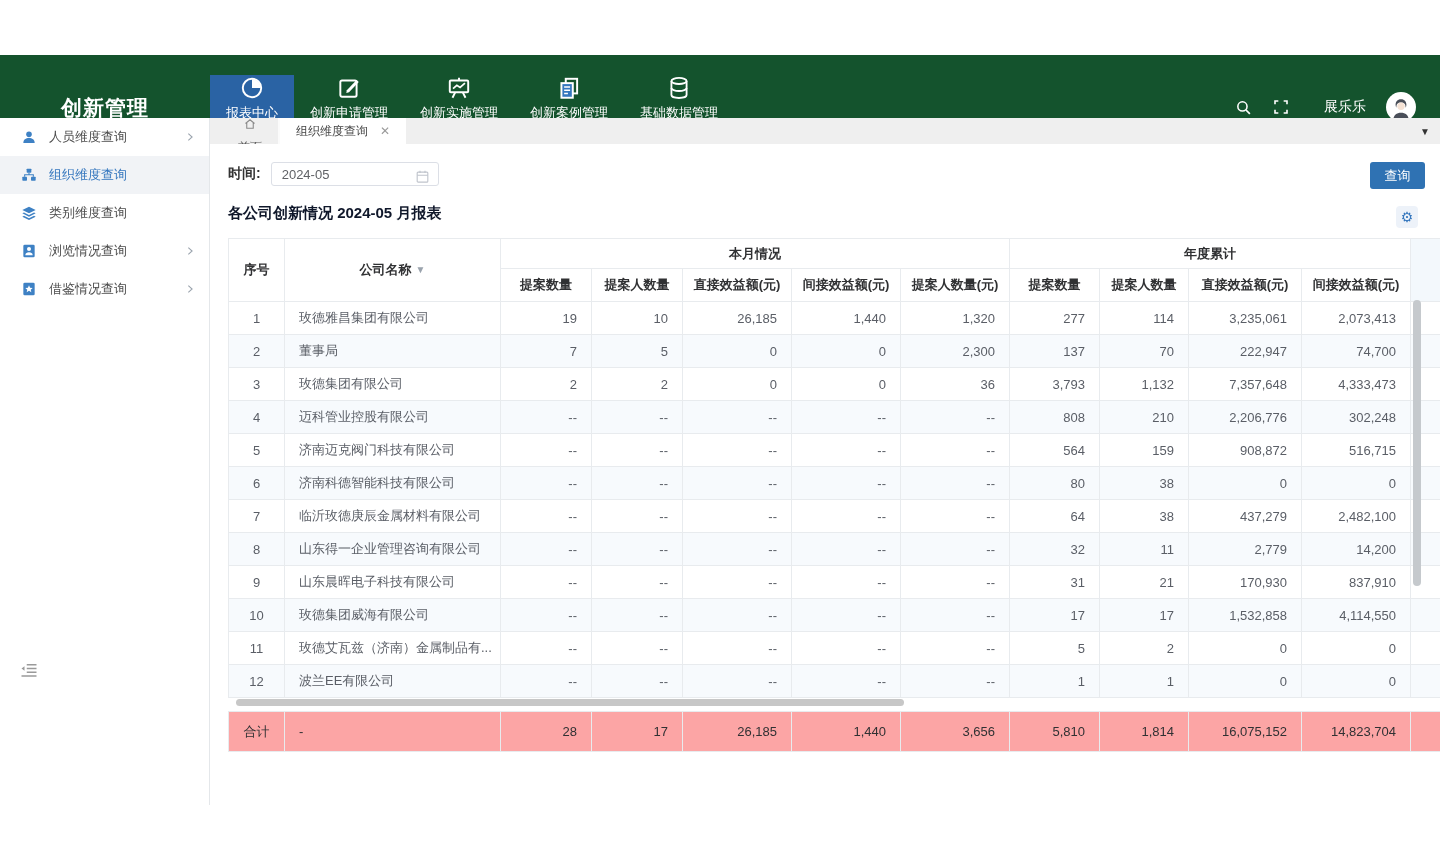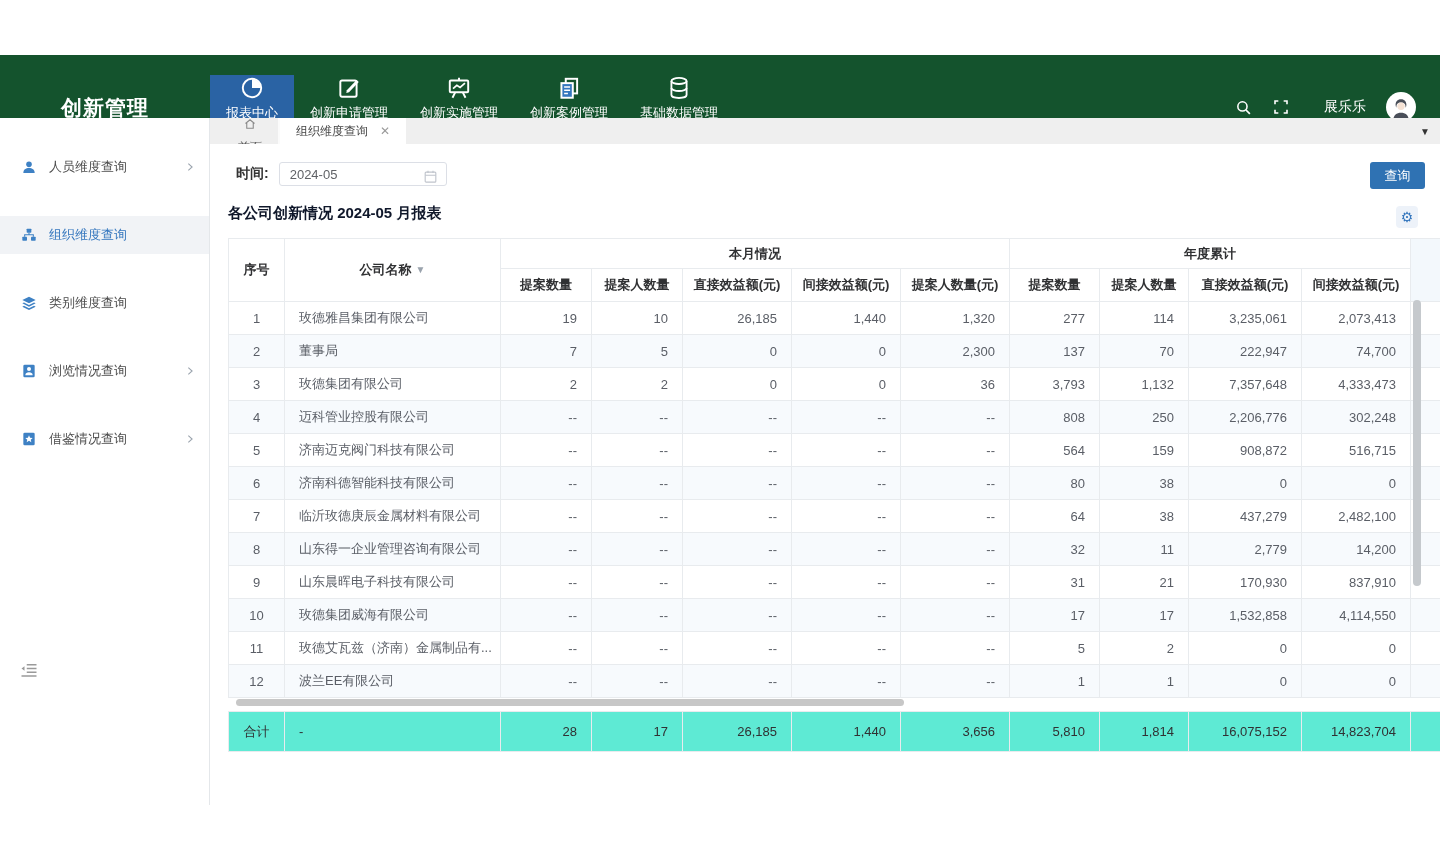--- a/index.html
+++ b/index.html
@@ -30,29 +30,29 @@
     color:#595959; cursor:pointer; }
   .tab.home { border-right:2px solid #fbfbfb; margin-left:12px;flex-direction:column; }
   .tab.active { background:#ffffff; color:#444; }
   .tab .close { color:#9a9a9a; font-size:12px; margin-left:6px; cursor:pointer; }
   .tab-caret { margin-left:auto; margin-right:10px; align-self:center; color:#333; font-size:10px; cursor:pointer; }
 
   
   .sidebar { position:absolute; top:118px; left:0; width:210px; height:687px;
     background:#fff; border-right:1px solid #e4e7ea; }
   .side-item { height:38px; display:flex; align-items:center; padding:0 14px 0 20px;
-    font-size:13px; color:#4d4d4d; cursor:pointer;margin-top:30px; }
+    font-size:13px; color:#4d4d4d; cursor:pointer; }
   .side-item .s-icon { width:17px; height:17px; margin-right:12px; display:flex; align-items:center; justify-content:center; }
   .side-item .chev { margin-left:auto; color:#9aa3ad; }
   .side-item.active { background:#f1f3f6; color:#3577be; }
   .collapse-btn { position:absolute; left:20px; top:662px; cursor:pointer; }
 
   
   .content { position:absolute; top:144px; left:210px; width:1230px; height:716px; background:#fff; }
-  .filter-row { position:absolute; top:18px; left:26px; display:flex; align-items:center; }
+  .filter-row { position:absolute; top:18px; left:18px; display:flex; align-items:center; }
   .filter-label { font-size:14px; font-weight:bold; color:#333; margin-right:10px; }
   .date-input { position:relative; width:168px; height:24px; border:1px solid #dcdfe6;
     border-radius:3px; background:#fff; display:flex; align-items:center; }
   .date-input input { border:none; outline:none; width:130px; padding-left:10px;
     font-size:13px; color:#606266; font-family:inherit; background:transparent; }
   .date-input .cal { position:absolute; right:8px; top:6px; }
   .query-btn { position:absolute; top:18px; right:15px; width:55px; height:27px;
     background:#2f72b3; color:#fff; font-size:13px; border:none; border-radius:3px;
     cursor:pointer; font-family:inherit; }
   .report-title { position:absolute; top:60px; left:18px; font-size:15px; font-weight:bold; color:#0f172a; }
@@ -75,21 +75,21 @@
   tr.striped td { background:#f7fafd; }
   .hdr-chev { display:inline-block; margin-left:4px; color:#9aa3ad; font-size:10px; vertical-align:1px; }
 
   .v-thumb { position:absolute; left:1185px; top:62px; width:8px; height:286px;
     background:#c5c9cd; border-radius:4px; cursor:pointer; }
   .h-thumb { position:absolute; left:8px; top:461px; width:668px; height:7px;
     background:#c7c7c7; border-radius:4px; cursor:pointer; }
 
   .total-wrap { position:absolute; top:567px; left:18px; width:1212px; overflow:hidden; }
   table.total { border-collapse:collapse; table-layout:fixed; width:1230px; }
-  .total td { border:1px solid #e8ebee; height:40px; font-size:13px; color:#303133; background:#5eead4; }
+  .total td { border:1px solid #e8ebee; height:40px; font-size:13px; color:#303133; background:#fca5a5; }
   .total td.c-seq { text-align:center; }
   .total td.c-company { text-align:left; padding-left:14px; }
   .total td.c-num { text-align:right; padding-right:14px; }
 </style>
 </head>
 <body>
 
 <div class="stage">
 
   <div class="topbar">
@@ -360,21 +360,21 @@
             </tr>
             <tr class="striped">
               <td class="c-seq">4</td>
               <td class="c-company">迈科管业控股有限公司</td>
               <td class="c-num">--</td>
               <td class="c-num">--</td>
               <td class="c-num">--</td>
               <td class="c-num">--</td>
               <td class="c-num">--</td>
               <td class="c-num">808</td>
-              <td class="c-num">250</td>
+              <td class="c-num">210</td>
               <td class="c-num">2,206,776</td>
               <td class="c-num">302,248</td>
               <td class="c-phantom"></td>
             </tr>
             <tr>
               <td class="c-seq">5</td>
               <td class="c-company">济南迈克阀门科技有限公司</td>
               <td class="c-num">--</td>
               <td class="c-num">--</td>
               <td class="c-num">--</td>

